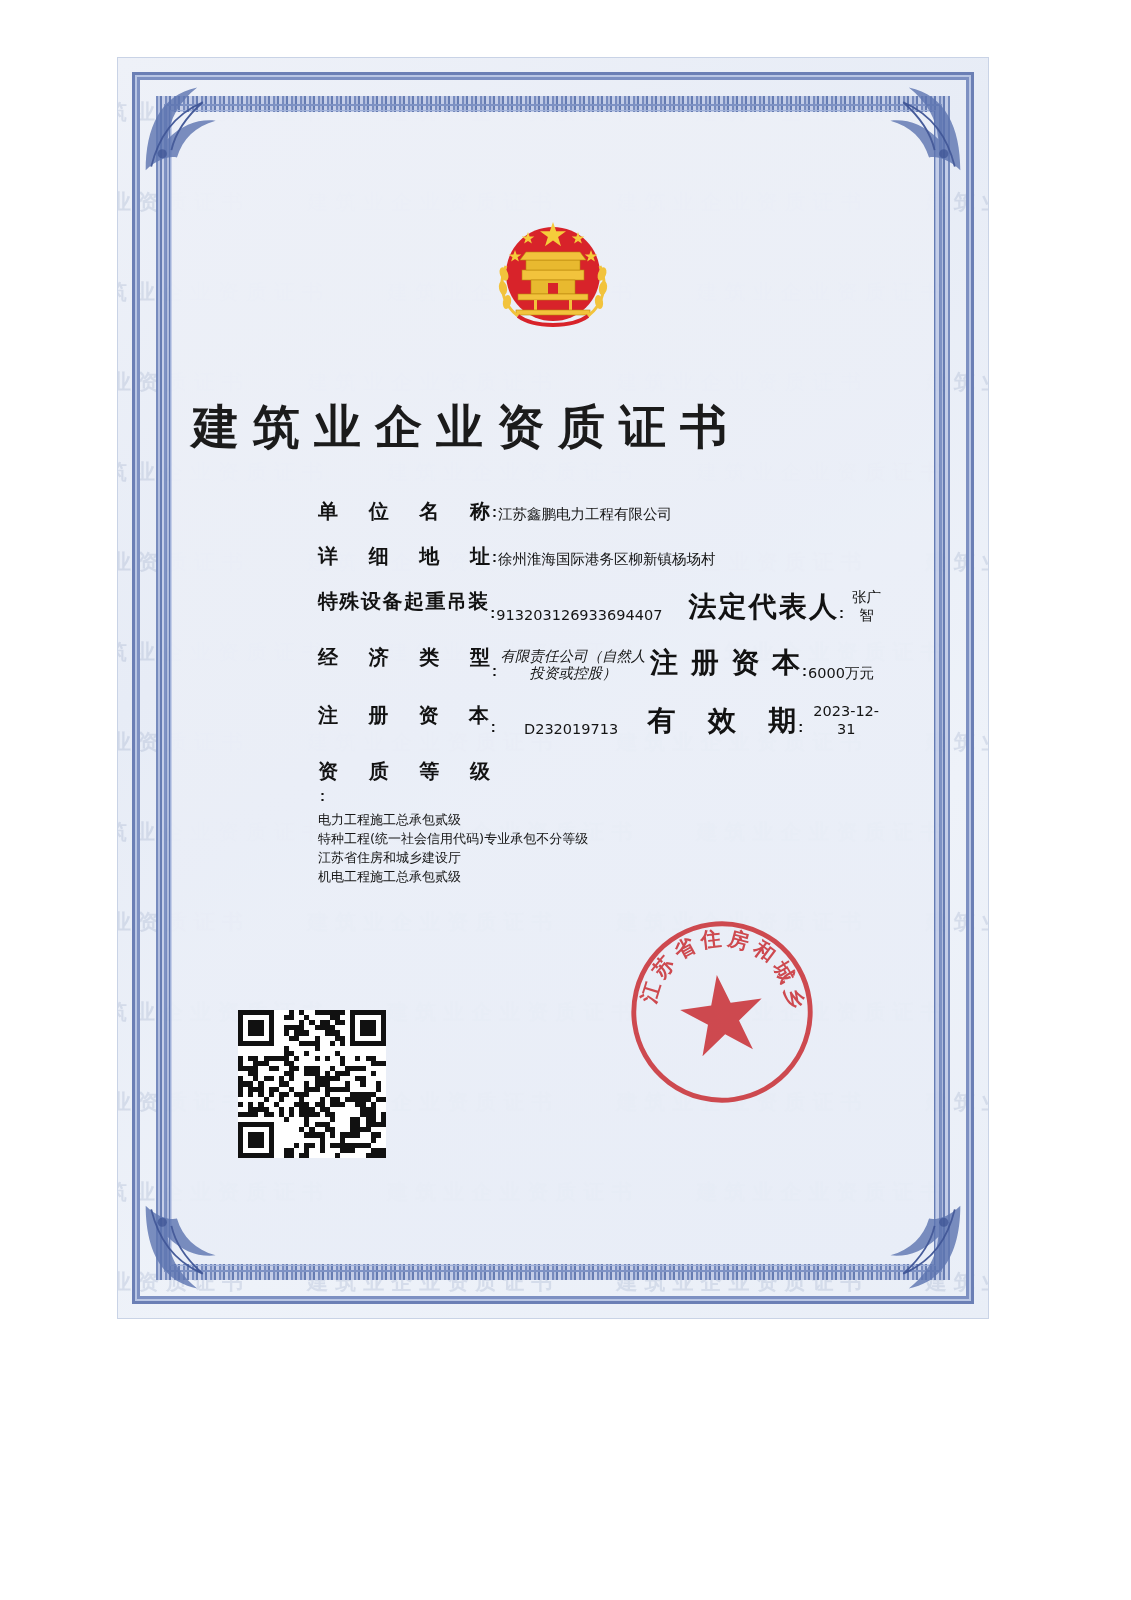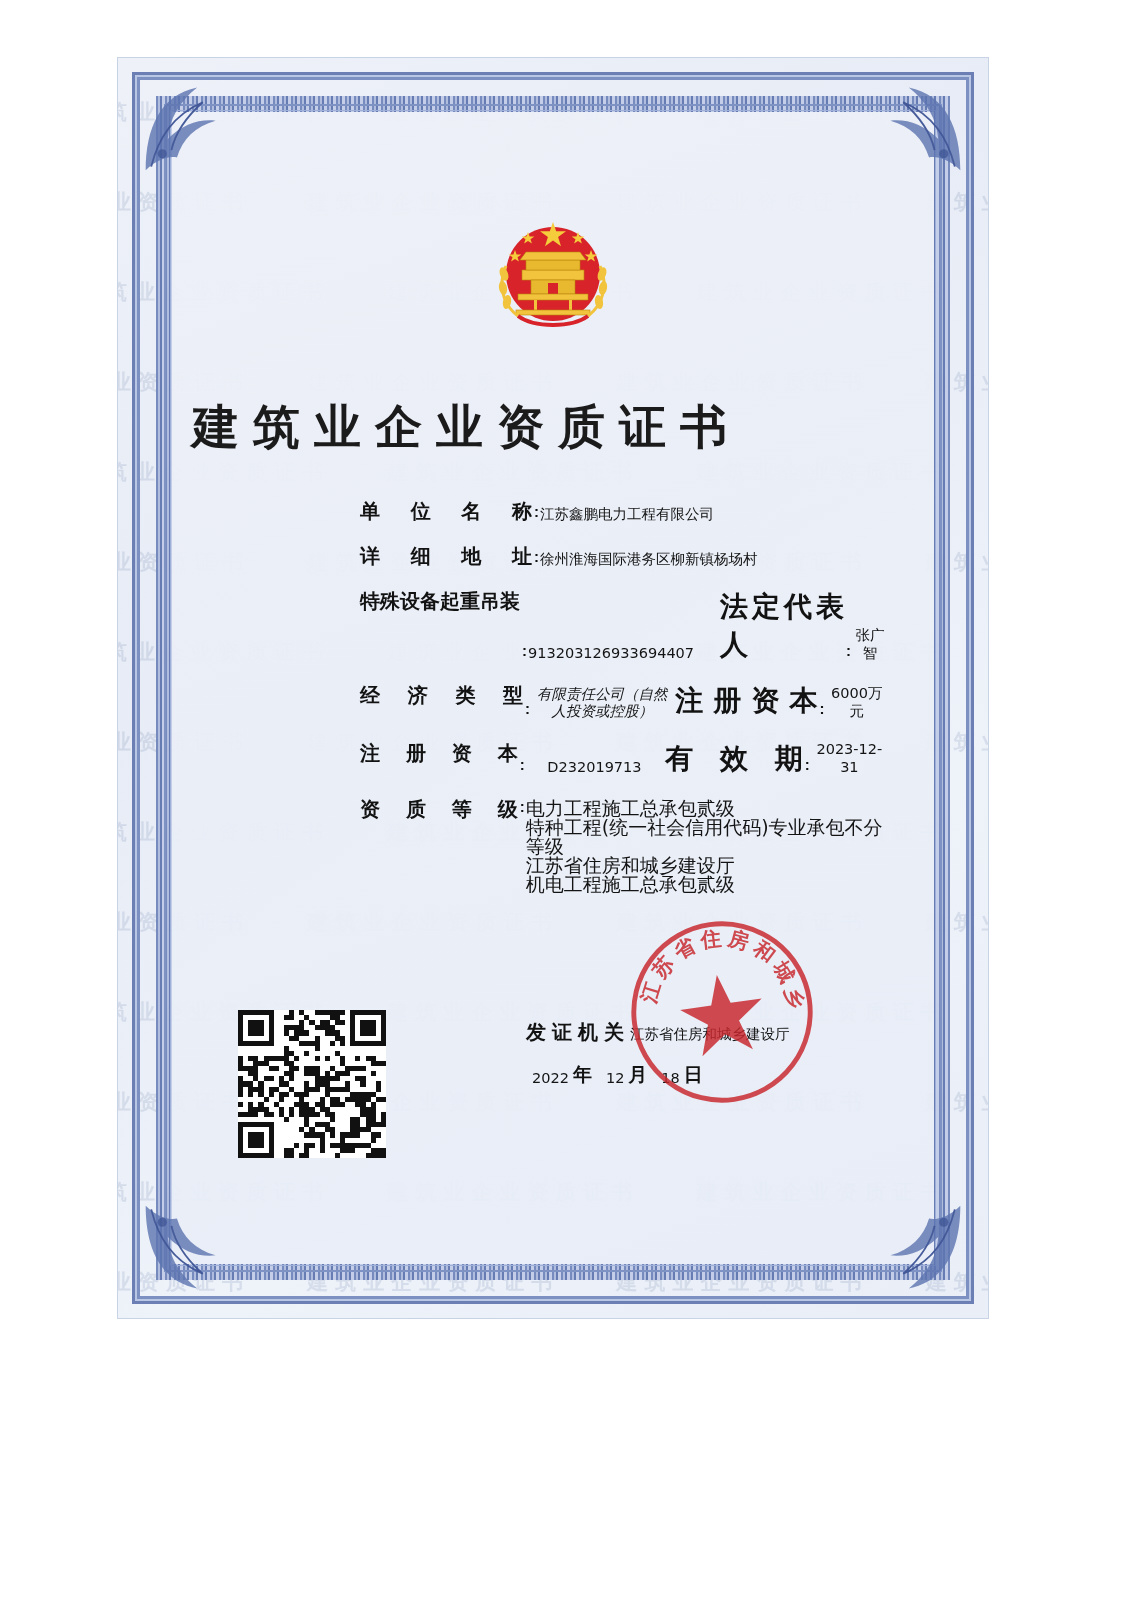--- a/index.html
+++ b/index.html
@@ -117,21 +117,20 @@
     color: #1b1b1b;
     text-indent: 14px;
   }
 
   
   .fields {
     position: absolute;
     top: 380px;
     left: 140px;
     right: 40px;
-    margin-left: 42px;
   }
   .row {
     display: flex;
     align-items: flex-start;
     margin-bottom: 18px;
     min-height: 26px;
   }
   .lab {
     font-family: "DejaVu Sans", sans-serif;
     font-weight: 700;
@@ -169,21 +168,21 @@
     font-size: 28px;
     color: #121212;
     display: inline-block;
     width: 150px;
     text-align: justify;
     text-align-last: justify;
     margin-left: 26px;
   }
   .grades {
     font-family: "DejaVu Sans", sans-serif;
-    font-size: 19px;
+    font-size: 13px;
     color: #141414;
     line-height: 19px;
     align-self: flex-start;
     padding-top: 3px;
   }
 
   
   .qr {
     position: absolute;
     left: 60px;
@@ -368,21 +367,21 @@
 
       <div class="row">
         <span class="lab spread">注册资本</span>
         <span class="colon">:</span>
         <span class="val" style="width:150px;">D232019713</span>
         <span class="lab2" style="margin-left:2px;">有效期</span>
         <span class="colon">:</span>
         <span class="val">2023-12-31</span>
       </div>
 
-      <div class="row" style="margin-top:10px;">
+      <div class="row" style="margin-top:10px;flex-direction:column;">
         <span class="lab spread">资质等级</span>
         <span class="colon" style="align-self:flex-start; line-height:22px;">:</span>
         <span class="grades">
           <span>电力工程施工总承包贰级</span><br>
           <span>特种工程(统一社会信用代码)专业承包不分等级</span><br>
           <span>江苏省住房和城乡建设厅</span><br>
           <span>机电工程施工总承包贰级</span>
         </span>
       </div>
 
@@ -778,34 +777,20 @@
           <rect x="12" y="28" width="1" height="1"></rect>
           <rect x="13" y="28" width="1" height="1"></rect>
           <rect x="19" y="28" width="1" height="1"></rect>
           <rect x="25" y="28" width="1" height="1"></rect>
           <rect x="26" y="28" width="1" height="1"></rect>
           <rect x="27" y="28" width="1" height="1"></rect>
           <rect x="28" y="28" width="1" height="1"></rect>
         </g>
     </svg>
 
-    <div class="issuer">
-      <div class="issuer-row">
-        <span class="issuer-lab">发证机关</span>
-        <span class="issuer-val">江苏省住房和城乡建设厅</span>
-      </div>
-      <div class="date-row">
-        <span class="date-num">2022</span>
-        <span class="date-unit">年</span>
-        <span class="date-num">12</span>
-        <span class="date-unit">月</span>
-        <span class="date-num">18</span>
-        <span class="date-unit">日</span>
-      </div>
-    </div>
 
     <svg class="seal" viewBox="0 0 200 200">
       <g transform="rotate(-8 100 100)" opacity="0.82">
         <circle cx="100" cy="100" r="90" fill="none" stroke="#c8262b" stroke-width="5"></circle>
         <polygon points="100,62 110,92 142,92 116,111 126,142 100,123 74,142 84,111 58,92 90,92" fill="#c8262b"></polygon>
         <defs>
           <path id="sealArc" d="M 100,100 m -68,0 a 68,68 0 1,1 136,0"></path>
         </defs>
         <text font-family="DejaVu Sans, sans-serif" font-size="21" font-weight="700" fill="#c8262b" letter-spacing="5">
           <textPath href="#sealArc" startOffset="8%">江苏省住房和城乡建设厅</textPath>

